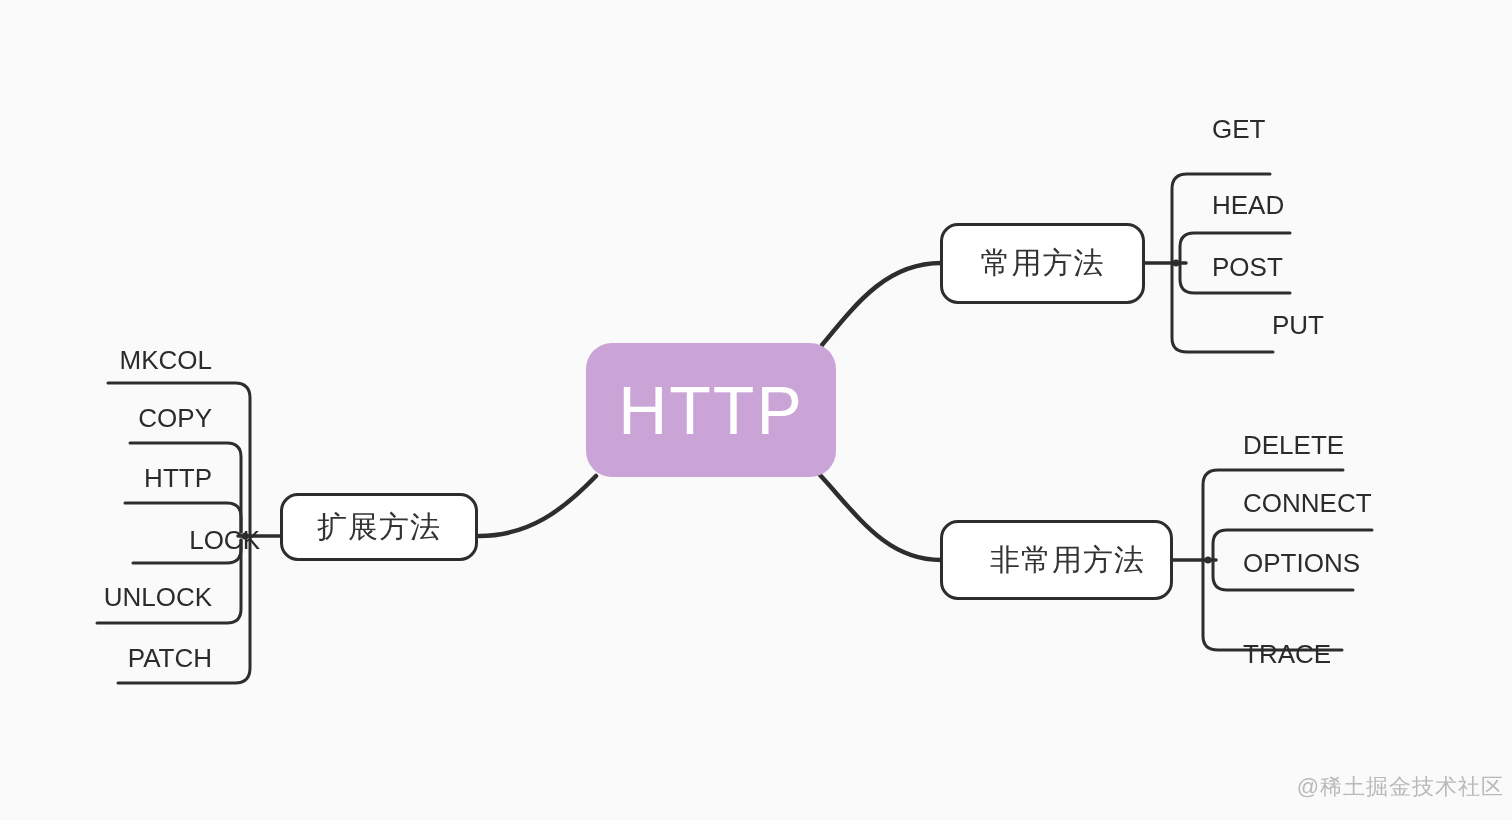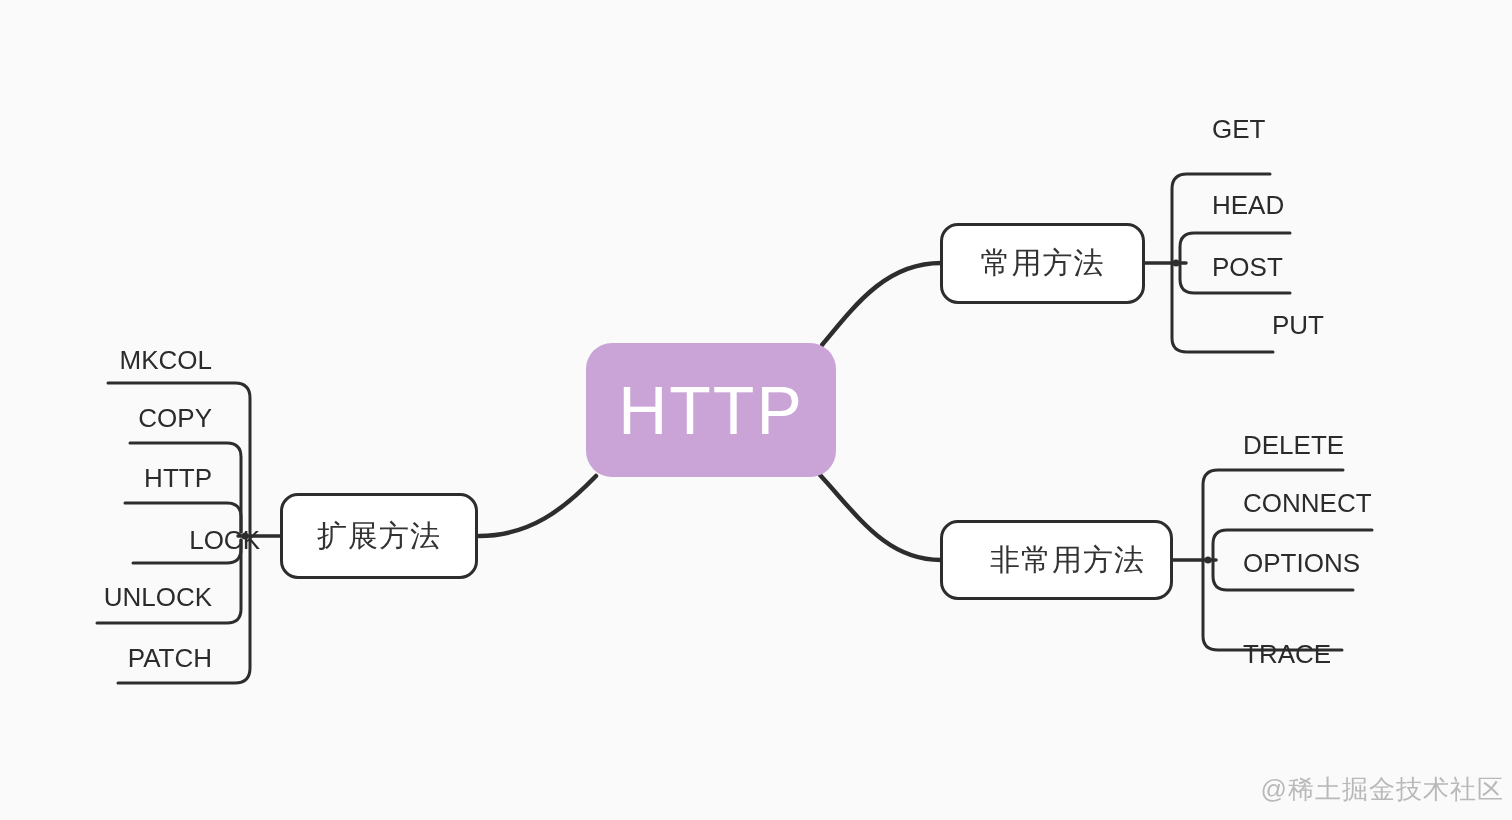--- a/index.html
+++ b/index.html
@@ -21,28 +21,28 @@
     left:586px;top:343px;width:250px;height:134px;border-radius:26px;
     background:var(--root-fill);color:var(--root-text);
     font-size:68px;letter-spacing:2px;font-weight:400;
   }
   .branch-node{
     background:#fff;border:3px solid var(--line);border-radius:18px;
     color:var(--node-text);font-size:30px;letter-spacing:1px;
   }
   .bn-common{left:940px;top:223px;width:205px;height:81px;text-align:right;}
   .bn-uncommon{left:940px;top:520px;width:233px;height:80px;padding-left:22px;}
-  .bn-extended{left:280px;top:493px;width:198px;height:86px;}
+  .bn-extended{left:280px;top:493px;width:198px;height:68px;}
   .leaf{
     position:absolute;height:30px;line-height:30px;font-size:26px;
     color:#2b2b2b;white-space:nowrap;
   }
   .leaf.ralign{text-align:left;}
   .watermark{
-    position:absolute;right:8px;top:772px;font-size:26px;color:var(--wm);
+    position:absolute;right:8px;top:772px;font-size:22px;color:var(--wm);
     letter-spacing:1px;
     text-align:right;
   }
 </style>
 </head>
 <body>
 
 <div class="stage">
 
   <svg class="wires" viewBox="0 0 1512 820" aria-hidden="true">

